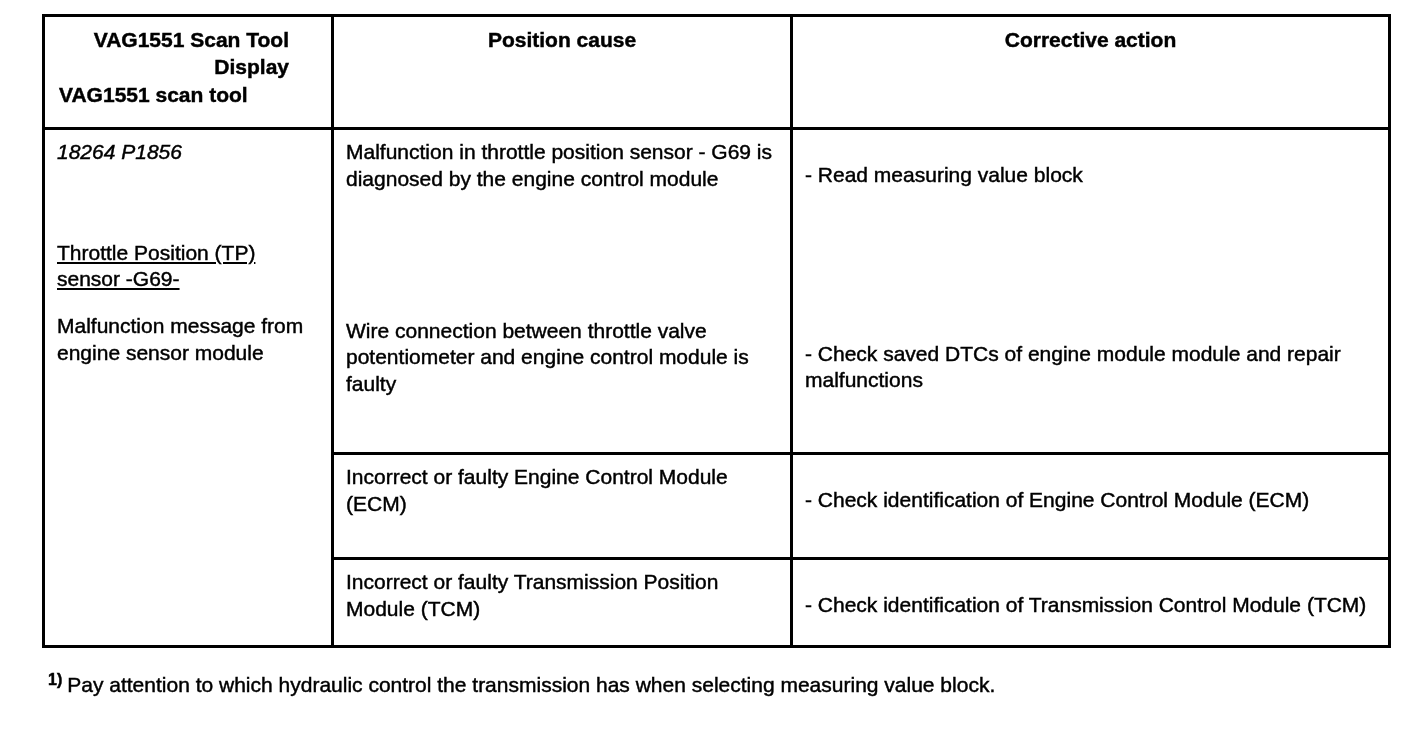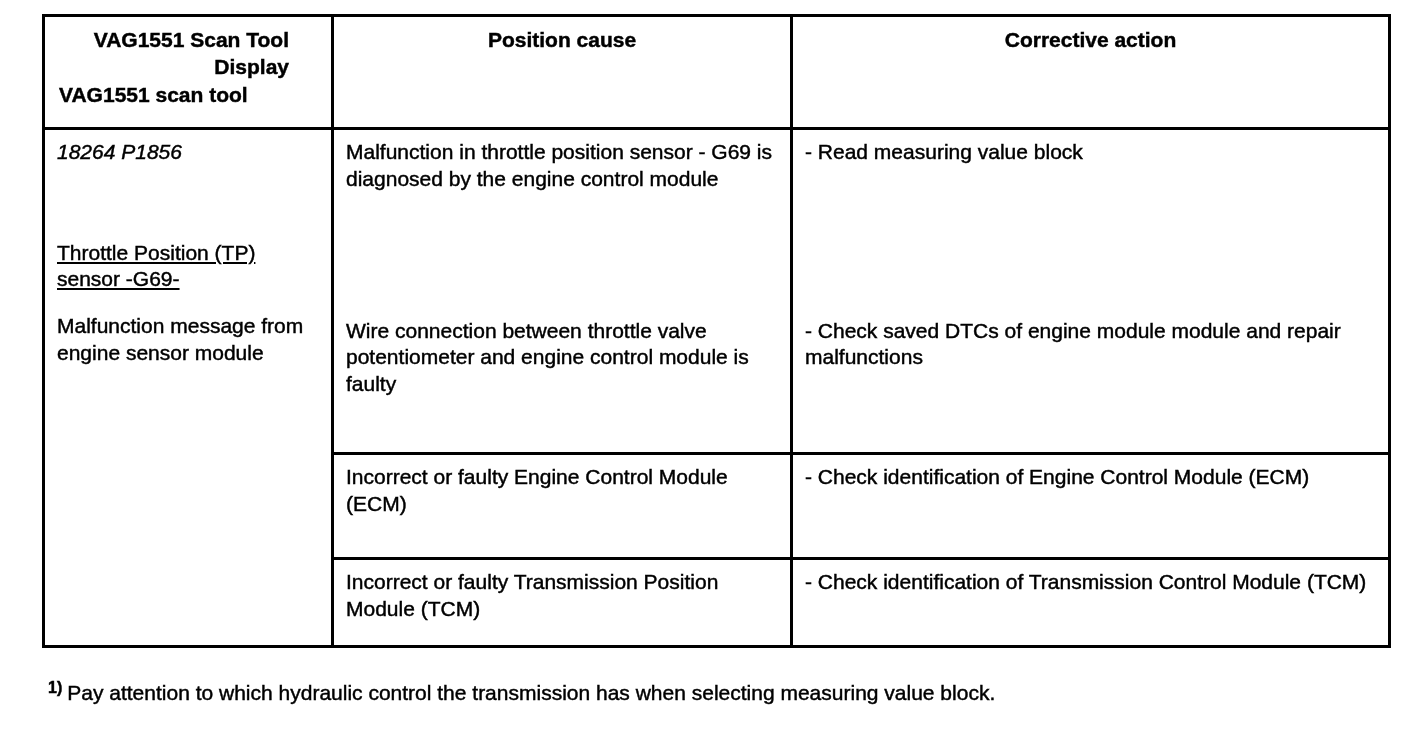--- a/index.html
+++ b/index.html
@@ -48,26 +48,26 @@
     bottom: 18px;
     text-align: left;
   }
   tr.hdr-row  { height: 113px; }
   tr.row-1    { height: 180px; }
   tr.row-2    { height: 145px; }
   tr.row-3    { height: 105px; }
   tr.row-4    { height: 88px;  }
   td.no-b { border-bottom: none; }
   td.no-t { border-top: none; }
-  td.action-cell { padding-top: 9px; }
+  td.action-cell { padding-top: 32px; }
   td.dtc-cell p { margin: 0; }
   td.dtc-cell .dtc-code      { margin-bottom: 74px; font-style: italic; }
   td.dtc-cell .dtc-component { margin-bottom: 20px; text-decoration: underline; }
   .footnote {
-    margin: 30px 0 0 48px;
+    margin: 22px 0 0 48px;
     font-size: 21px;
     line-height: 1.3;
     max-width: 1330px;
   }
   .footnote .fn-marker {
     font-weight: bold;
     font-size: 16px;
     vertical-align: 7px;
     margin-right: 5px;
   }

